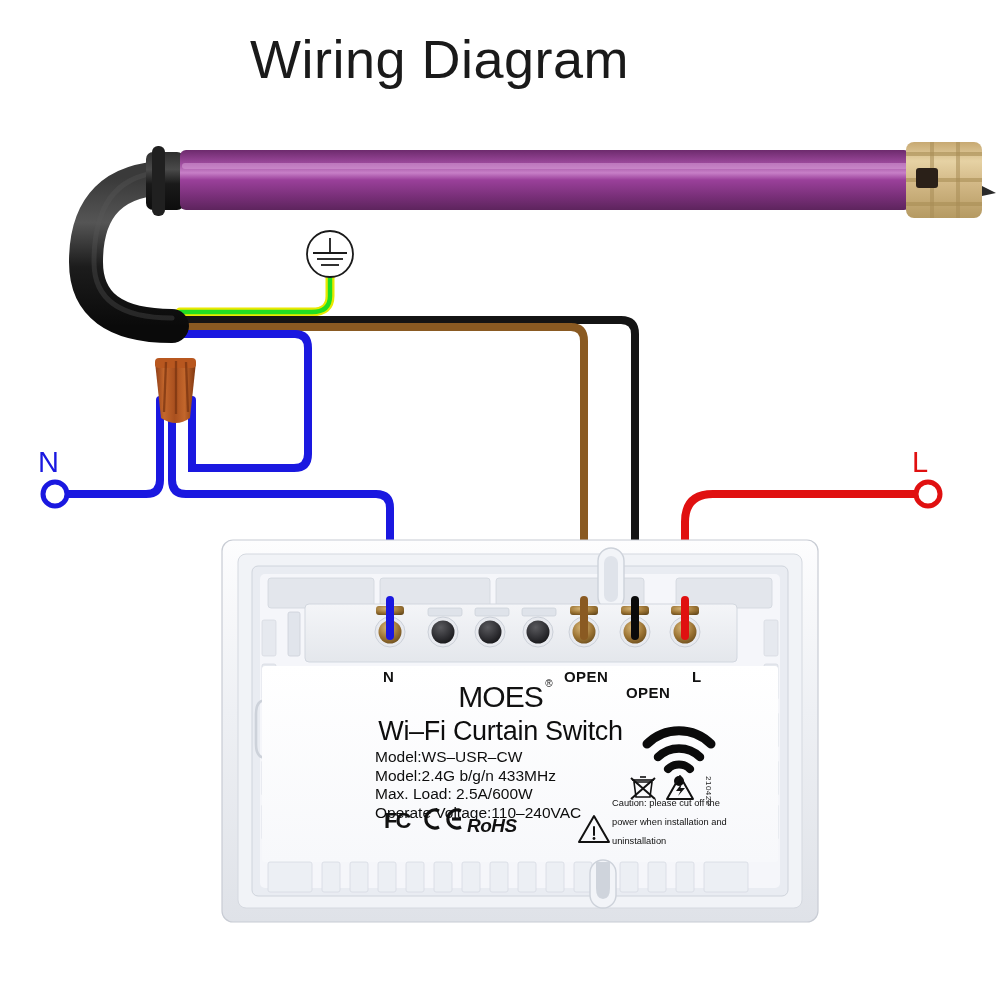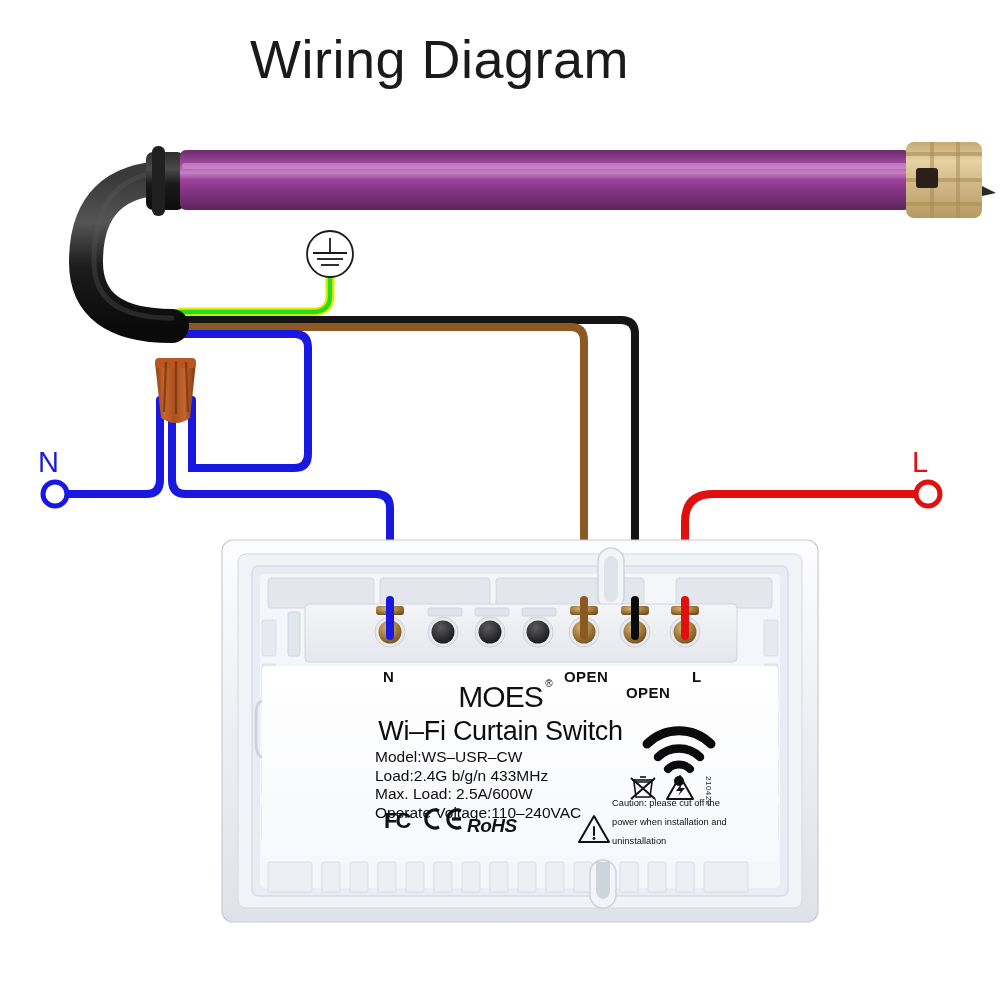--- a/index.html
+++ b/index.html
@@ -409,21 +409,21 @@
   <div class="term-label" style="left:692px; top:668px;">L</div>
 
   <div id="product-name">Wi–Fi Curtain Switch</div>
 
   <div id="brand">
     <span id="brand-text">MOES<span id="brand-reg">®</span></span>
   </div>
 
   <div id="specs">
     <div class="spec-line">Model:WS–USR–CW</div>
-    <div class="spec-line">Load:2.4G b/g/n 433MHz</div>
+    <div class="spec-line">Model:2.4G b/g/n 433MHz</div>
     <div class="spec-line">Max. Load: 2.5A/600W</div>
     <div class="spec-line">Operate Voltage:110–240VAC</div>
   </div>
 
   <div id="certs">
     <span style="width:84px;"></span>
     <span id="cert-rohs">RoHS</span>
   </div>
 
   <div id="caution">Caution: please cut off the power when installation and uninstallation</div>

